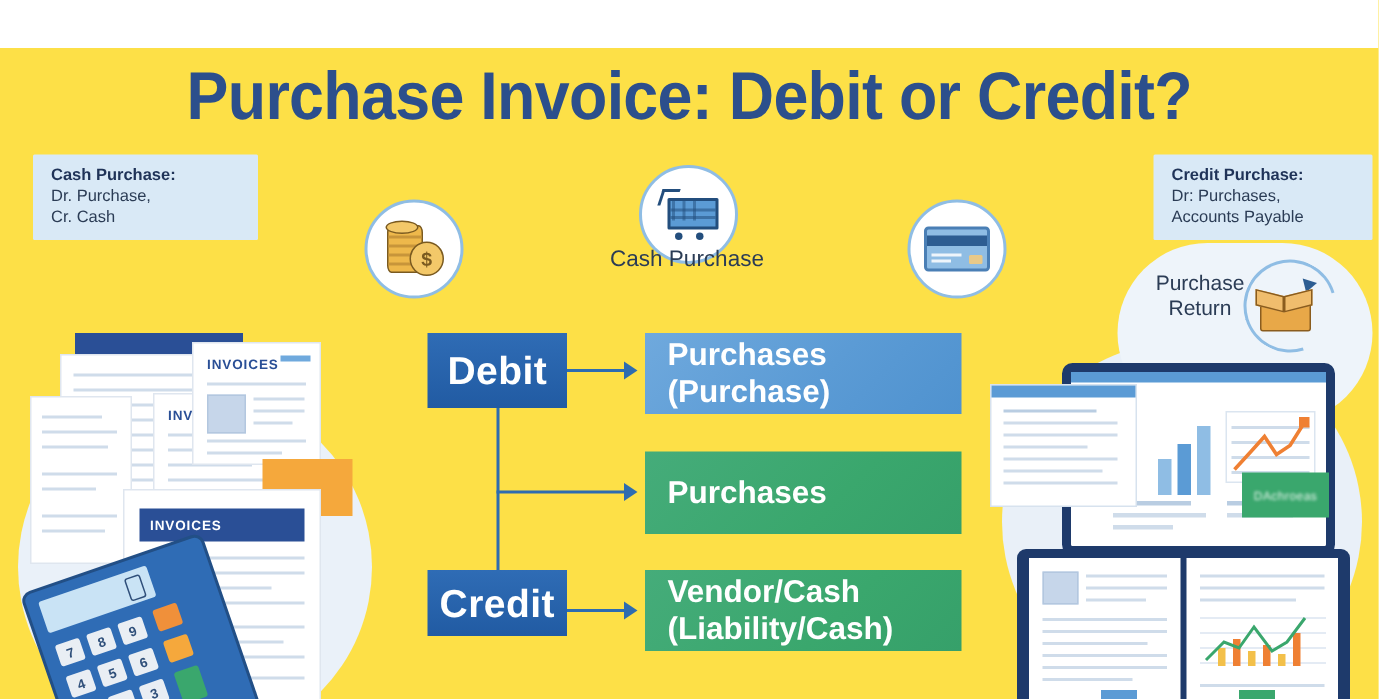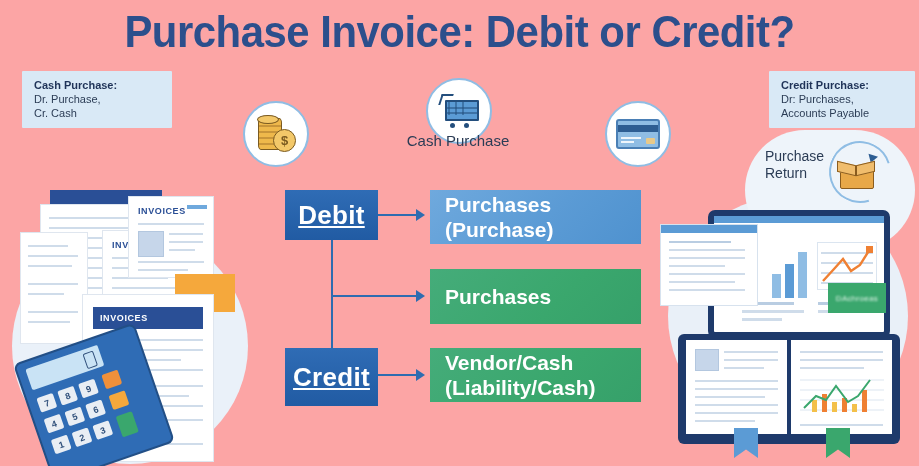--- a/index.html
+++ b/index.html
@@ -1,21 +1,21 @@
 <!DOCTYPE html>
 <html><head>
 <meta charset="utf-8">
 <style>
   html,body{margin:0;padding:0;}
   body{
     width:919px;height:466px;overflow:hidden;position:relative;
     background:#ffffff;
     font-family:"Liberation Sans",sans-serif;
   }
-  .stage{position:absolute;inset:0;background:#fca5a5;}
+  .stage{position:absolute;inset:0;background:#fde047;margin-top:32px;}
 
   
   .blob{position:absolute;border-radius:50%;background:#eaf1f9;}
   .blob-left{left:12px;top:228px;width:236px;height:236px;}
   .blob-right{left:668px;top:196px;width:240px;height:240px;background:#e9f0f8;}
   .blob-rt{left:745px;top:130px;width:170px;height:120px;background:#eef4fa;border-radius:60px;}
 
   
   .title{
     position:absolute;left:0;top:6px;width:919px;text-align:center;
@@ -73,42 +73,42 @@
 
   
   .card{position:relative;width:40px;height:26px;border-radius:3px;
     background:#8fbde4;border:2px solid #4a7fb5;overflow:hidden;}
   .card-stripe{position:absolute;left:0;right:0;top:4px;height:7px;background:#2d5d92;}
   .card-chip{position:absolute;right:3px;bottom:3px;width:9px;height:6px;border-radius:1px;background:#e8c989;}
   .card-line{position:absolute;left:3px;bottom:8px;width:20px;height:2px;background:#ffffff;opacity:.85;}
   .card-line2{position:absolute;left:3px;bottom:4px;width:13px;height:2px;background:#ffffff;opacity:.85;}
 
   
-  .pr-wrap{position:absolute;left:757px;top:143px;width:150px;height:56px;}
+  .pr-wrap{position:absolute;left:757px;top:143px;width:150px;height:56px;text-align:center;}
   .pr-label{position:absolute;left:8px;top:5px;width:70px;font-size:14px;line-height:17px;color:#2b3c55;}
   .pr-arc{position:absolute;left:72px;top:-2px;width:58px;height:58px;border-radius:50%;
     border:2px solid #8fbde4;border-right-color:transparent;transform:rotate(28deg);}
   .pr-arrow{position:absolute;left:110px;top:12px;width:0;height:0;
     border-left:5px solid transparent;border-right:5px solid transparent;border-top:8px solid #2d5d92;
     transform:rotate(18deg);}
   .pr-box{position:absolute;left:80px;top:18px;width:38px;height:26px;}
   .pr-box-body{position:absolute;left:3px;top:8px;width:32px;height:18px;background:#e8a848;
     border:1.5px solid #8a5c1e;border-radius:2px;}
   .pr-flap-l{position:absolute;left:0;top:2px;width:17px;height:9px;background:#f0bd6d;
     border:1.5px solid #8a5c1e;transform:skewY(14deg);}
   .pr-flap-r{position:absolute;right:0;top:2px;width:17px;height:9px;background:#f0bd6d;
     border:1.5px solid #8a5c1e;transform:skewY(-14deg);}
 
   
   .flow{position:absolute;left:285px;top:190px;width:355px;height:226px;}
   .fbox{position:absolute;display:flex;align-items:center;color:#ffffff;font-weight:bold;}
   .src{background:linear-gradient(180deg,#2f6cb5 0%,#215ba3 100%);
-       justify-content:center;font-size:26px;letter-spacing:.3px;text-decoration:underline;}
+       justify-content:center;font-size:26px;letter-spacing:.3px;}
   .src-debit{left:0;top:0;width:93px;height:50px;}
-  .src-credit{left:0;top:158px;width:93px;height:58px;}
+  .src-credit{left:0;top:158px;width:93px;height:44px;}
 
   .tgt{padding-left:15px;font-size:21px;line-height:25px;}
   .tgt-blue{left:145px;top:0;width:196px;height:54px;
     background:linear-gradient(135deg,#6fa9dd 0%,#5b9bd5 55%,#4f92cf 100%);}
   .tgt-green1{left:145px;top:79px;width:196px;height:55px;
     background:linear-gradient(135deg,#45ac7a 0%,#3aa76d 60%,#36a06a 100%);}
   .tgt-green2{left:145px;top:158px;width:196px;height:54px;
     background:linear-gradient(135deg,#45ac7a 0%,#3aa76d 60%,#36a06a 100%);}
 
   .vline{position:absolute;left:46px;top:50px;width:2px;height:108px;background:#2d6cb0;}

